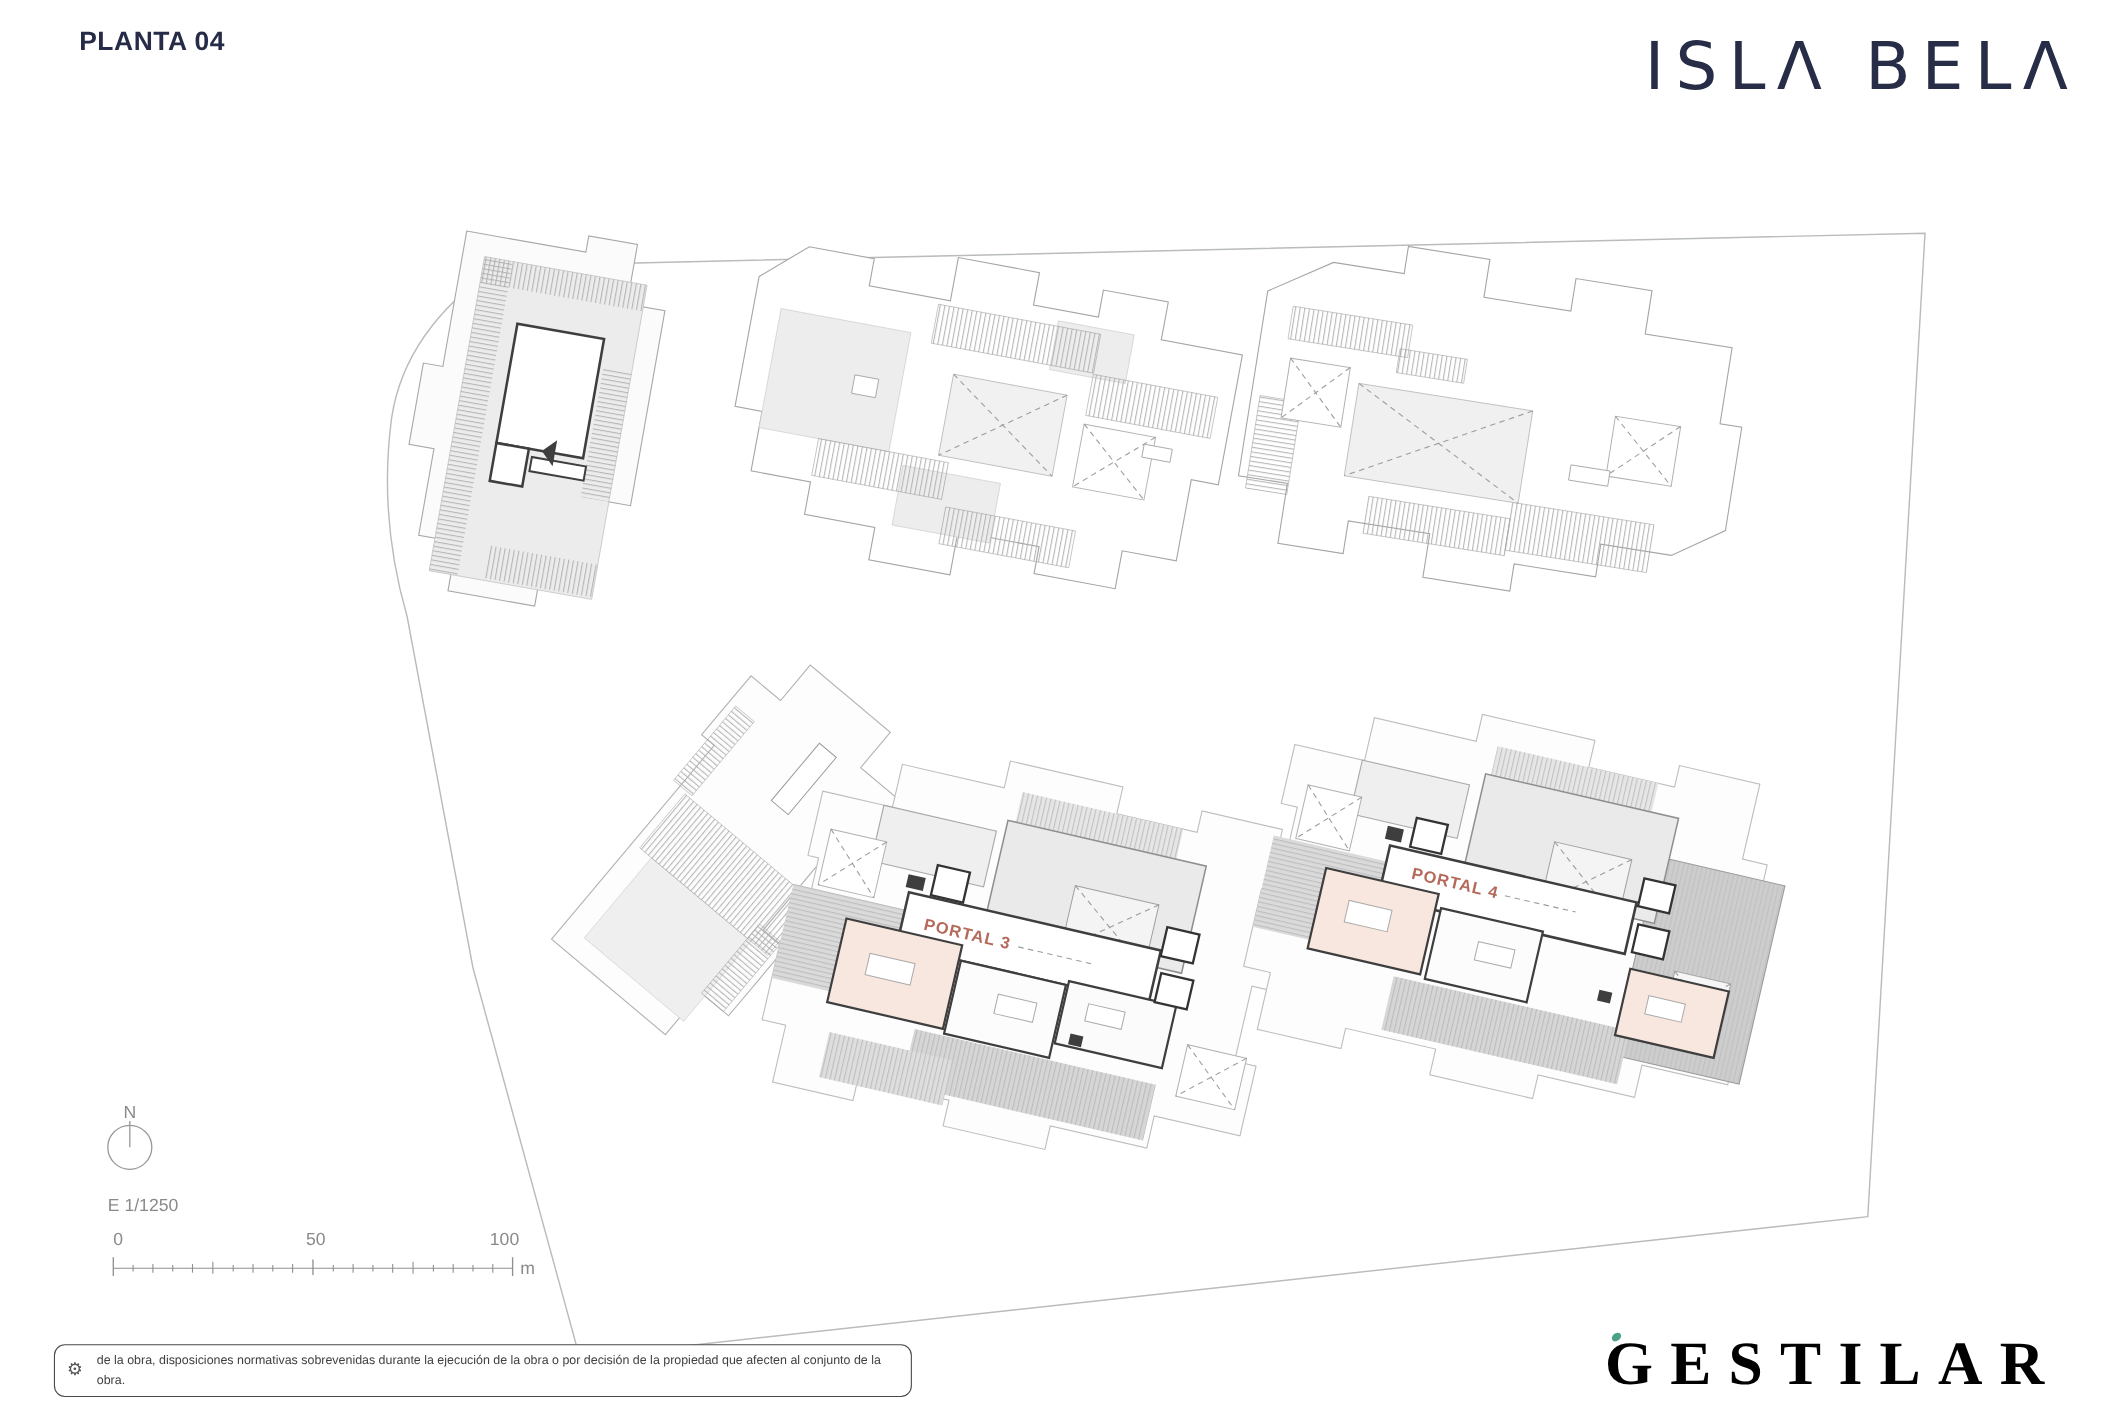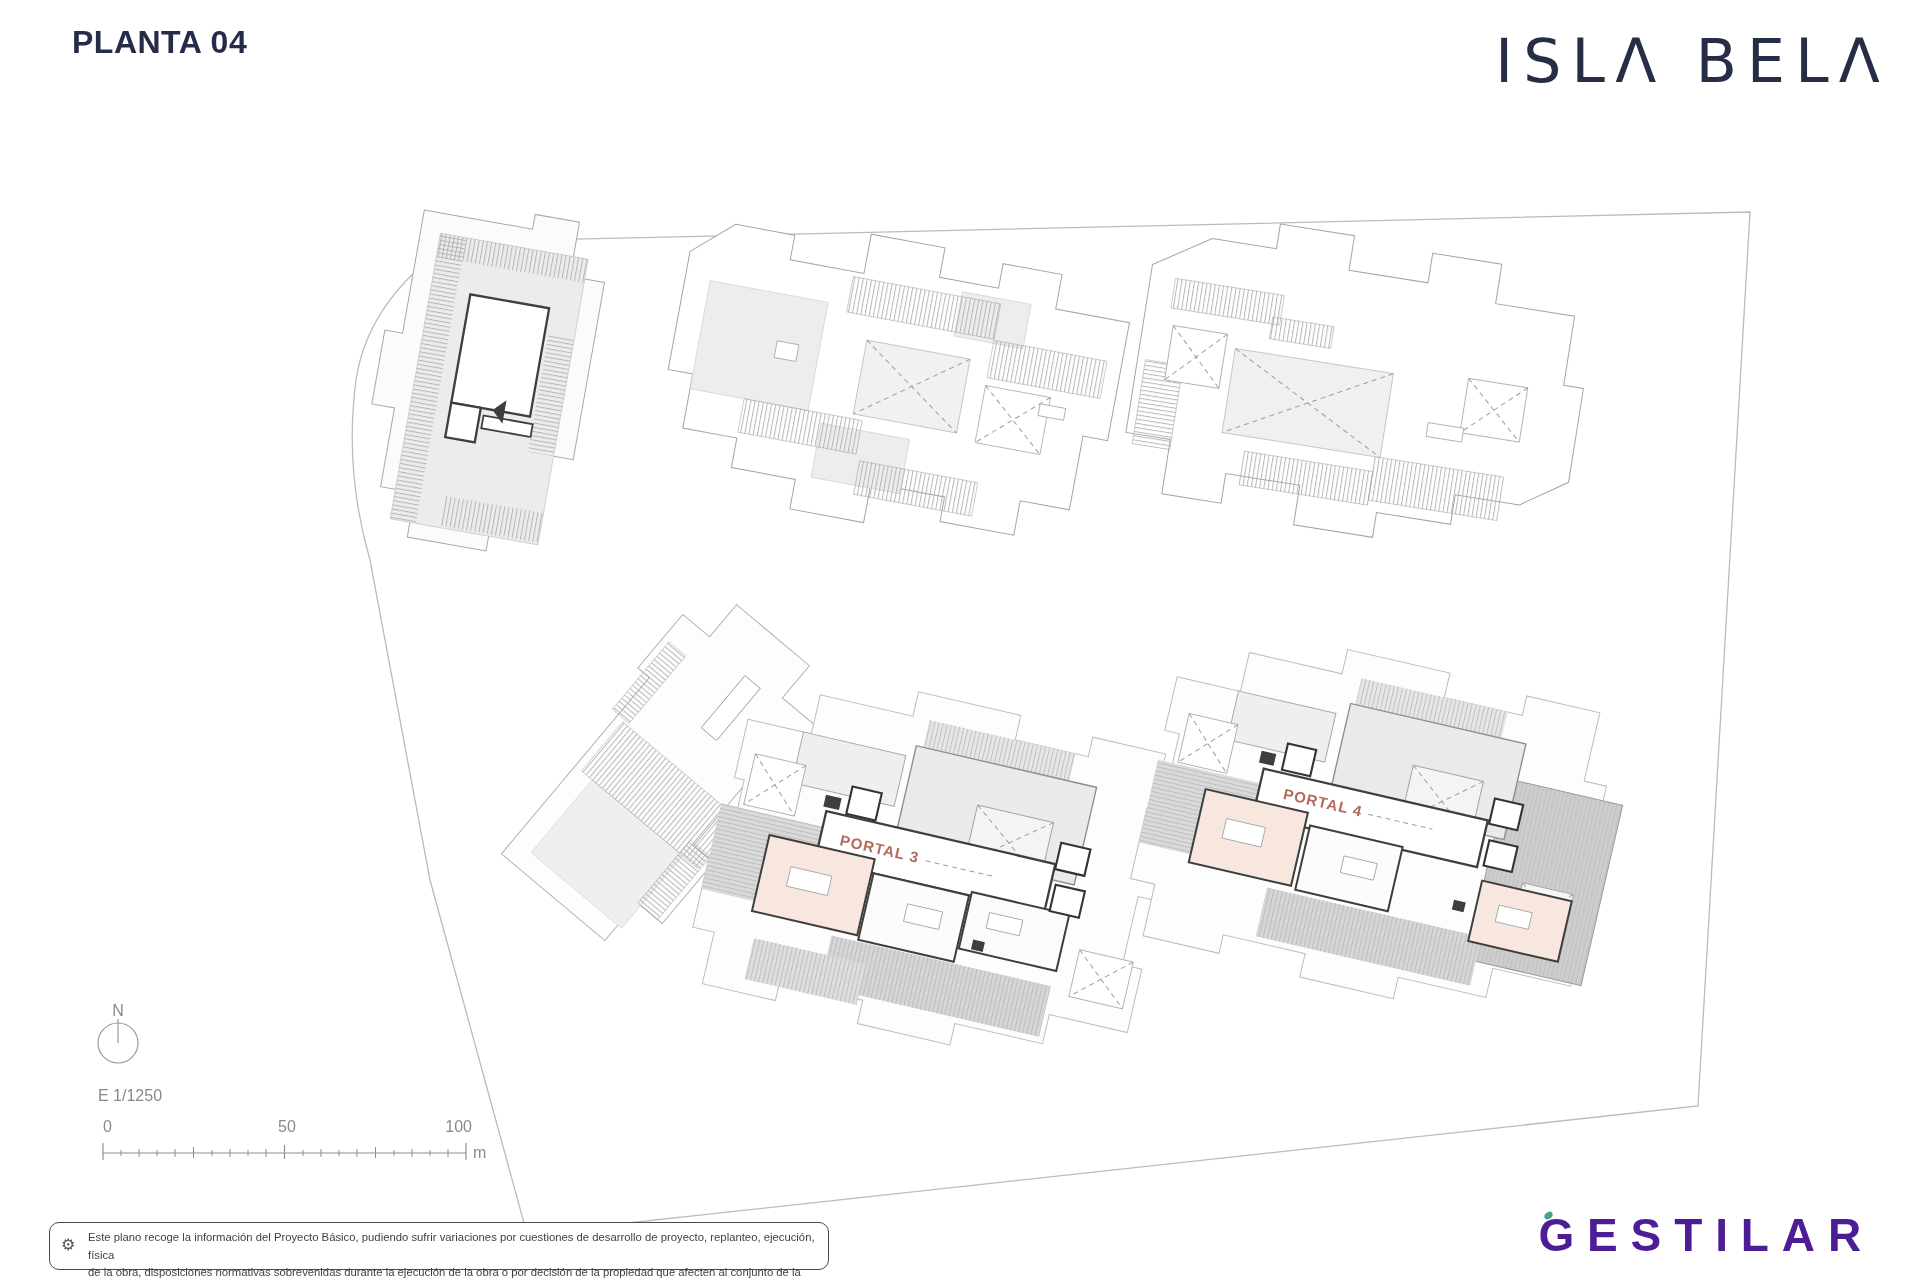--- a/index.html
+++ b/index.html
@@ -1,23 +1,23 @@
 <!DOCTYPE html>
 <html><head>
 <meta charset="utf-8">
 <style>
   html,body{margin:0;padding:0;background:#e8e8e8;}
   .sheet{position:relative;width:1920px;height:1280px;background:#ffffff;overflow:hidden;
          font-family:"Liberation Sans", sans-serif;}
   .abs{position:absolute;}
-  .page-title{left:72px;top:24px;font-size:32px;font-weight:bold;color:#262b48;letter-spacing:.5px;}
+  .page-title{left:72px;top:24px;font-size:24px;font-weight:bold;color:#262b48;letter-spacing:.5px;}
   .brand{right:30px;top:26px;font-family:"DejaVu Sans",sans-serif;font-size:60px;font-weight:400;
          color:#272c47;letter-spacing:.17em;text-align:center;}
-  .gestilar{right:46px;top:1208px;font-family:Liberation Sans, sans-serif;font-weight:bold;
-            font-size:46px;color:#4c1d95;letter-spacing:.28em;text-align:right;}
+  .gestilar{right:46px;top:1208px;font-family:Liberation Serif, serif;font-weight:bold;
+            font-size:56px;color:#000000;letter-spacing:.28em;text-align:right;}
   .gaccent{position:absolute;left:6px;top:4px;width:9px;height:7px;background:#49a289;
            border-radius:60% 40% 60% 40%;transform:rotate(-18deg);}
   .gwrap{position:relative;display:inline-block;}
   .disclaimer{left:49px;top:1222px;width:780px;height:48px;border:1.4px solid #4a4a4a;
               border-radius:10px;box-sizing:border-box;background:#fff;}
   .disc-icon{position:absolute;left:11px;top:14px;font-size:16px;color:#555;
              font-family:"DejaVu Sans",sans-serif;line-height:1;}
   .disc-text{position:absolute;left:38px;top:6px;width:730px;font-size:11.3px;line-height:1.55;
              color:#3f3f3f;}
   svg text{font-family:"Liberation Sans",sans-serif;}
@@ -236,18 +236,17 @@
 
   <div class="abs page-title">PLANTA 04</div>
 
   <div class="abs brand lambda">ISLΛ BELΛ</div>
 
   <div class="abs gestilar"><span class="gwrap"><span class="gaccent"></span><span>GESTILAR</span></span></div>
 
   <div class="abs disclaimer">
     <span class="disc-icon">⚙</span>
     <div class="disc-text">
-      <div>Este plano recoge la información del Proyecto Básico, pudiendo sufrir variaciones por cuestiones de desarrollo de proyecto, replanteo, ejecución, física</div>
       <div>de la obra, disposiciones normativas sobrevenidas durante la ejecución de la obra o por decisión de la propiedad que afecten al conjunto de la obra.</div>
     </div>
   </div>
 
 </div>
 
 </body></html>

